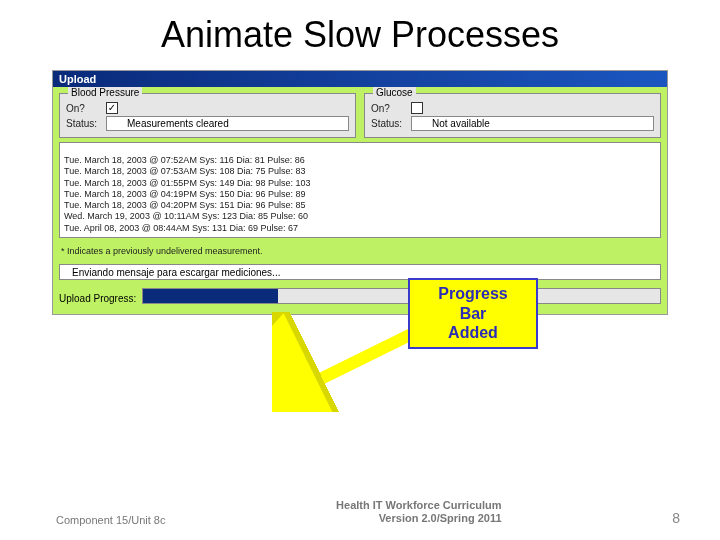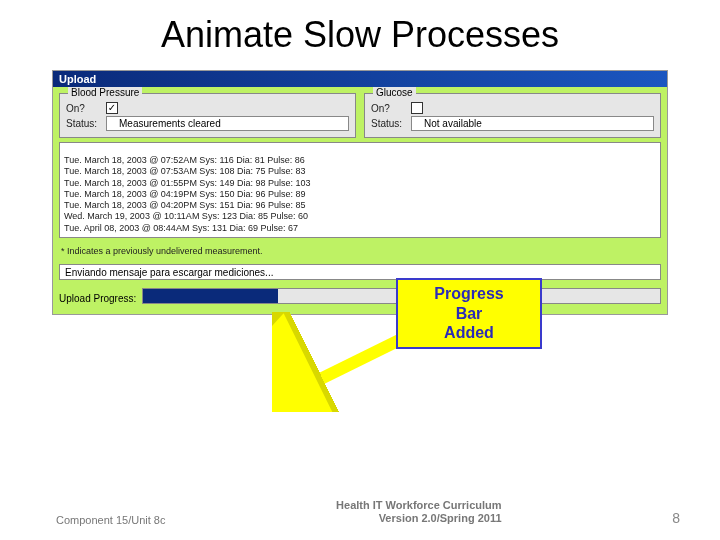--- a/index.html
+++ b/index.html
@@ -67,21 +67,21 @@
     display: inline-flex;
     align-items: center;
     justify-content: center;
     font-size: 10px;
     line-height: 1;
   }
   .textfield {
     flex: 1;
     border: 1px solid #888;
     background: #fff;
-    padding: 1px 12px;
+    padding: 1px 20px;
     font-size: 10px;
     height: 15px;
     white-space: nowrap;
     overflow: hidden;
   }
   .readings {
     margin: 4px 6px 2px 6px;
     border: 1px solid #888;
     background: #fff;
     padding: 12px 4px;
@@ -97,21 +97,21 @@
     color: #222;
     padding: 6px 8px 2px 8px;
   }
   .bottom-area {
     padding: 4px 6px 10px 6px;
   }
   .msgbox {
     border: 1px solid #888;
     background: #fff;
     font-size: 10px;
-    padding: 2px 5px;
+    padding: 2px 12px;
     margin: 2px 0 8px 0;
     height: 16px;
     overflow: hidden;
   }
   .progress-row {
     display: flex;
     align-items: flex-end;
     gap: 6px;
   }
   .progress-label { font-size: 10px; white-space: nowrap; }
@@ -123,23 +123,23 @@
     position: relative;
   }
   .progress-fill {
     position: absolute;
     left: 0; top: 0; bottom: 0;
     background: #0a2a7a;
     width: 26%;
   }
   .callout {
     position: absolute;
-    left: 396px;
+    left: 408px;
     top: 278px;
-    width: 146px;
+    width: 130px;
     background: #ffff00;
     border: 2px solid #3a3acc;
     padding: 4px 2px;
     text-align: center;
     font-family: Verdana, Arial, sans-serif;
     font-size: 16px;
     font-weight: bold;
     color: #2b2bb8;
     line-height: 1.22;
     z-index: 5;

